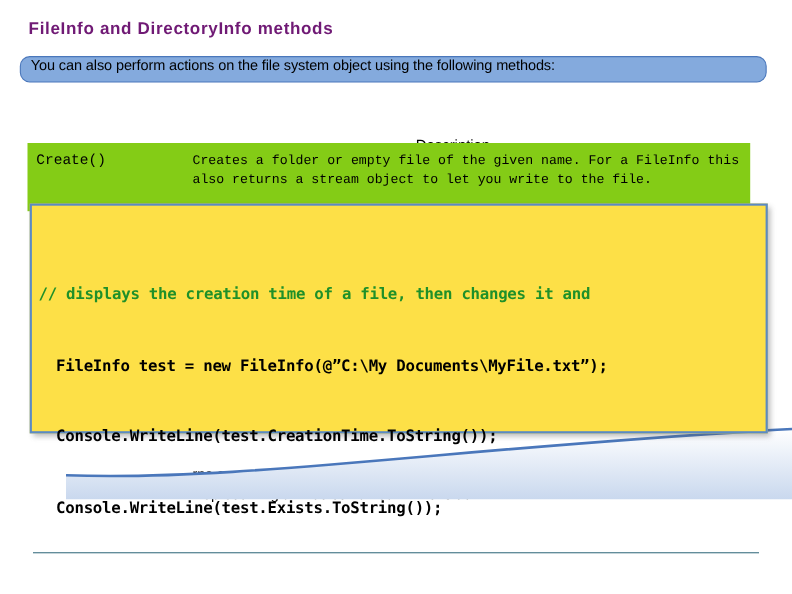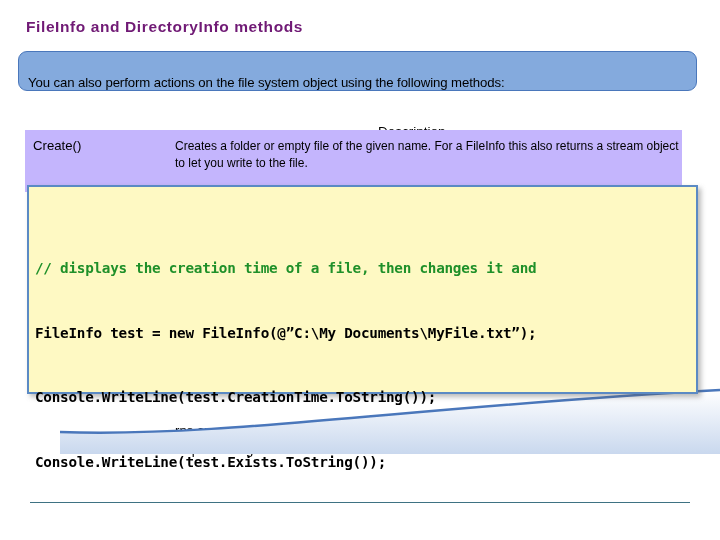--- a/index.html
+++ b/index.html
@@ -27,27 +27,27 @@
     color: #701a75;
     white-space: nowrap;
   }
 
   
   .callout {
     position: absolute;
     left: 18px;
     top: 51px;
     width: 679px;
-    height: 40px;
+    height: 24px;
     box-sizing: border-box;
     background: #84aadd;
     border: 1.3px solid #4a77bb;
     border-radius: 9px;
     display: flex;
-    align-items: flex-end;
+    align-items: flex-start;
   }
   .callout-text {
     padding-left: 9px;
     font-size: 13.2px;
     color: #000000;
     white-space: nowrap;
     letter-spacing: -0.1px;
   }
 
   
@@ -65,22 +65,23 @@
     position: absolute;
     font-size: 13.5px;
     color: #000000;
     white-space: nowrap;
   }
   .th-name { left: 48px; top: 0; margin-top: 29px; }
   .th-desc { left: 353px; top: 16px; text-align: right; }
 
   .table-row {
     position: relative;
-    background: #c4b5fd;
+    background: #84cc16;
     height: 62px;
+    font-family: Liberation Mono, monospace;
   }
   .cell-name {
     position: absolute;
     left: 8px;
     top: 8px;
     font-size: 13.2px;
     color: #000000;
     white-space: nowrap;
   }
   .cell-desc {
@@ -115,39 +116,39 @@
   }
 
   
   .code-panel {
     position: absolute;
     left: 27px;
     top: 185px;
     width: 671px;
     height: 209px;
     box-sizing: border-box;
-    background: #fef9c3;
+    background: #fde047;
     border: 2px solid #5b8ac4;
     box-shadow: 3px 3px 5px rgba(90,90,90,0.42);
   }
   .code-body {
     position: absolute;
     left: 6px;
     top: 28px;
     right: 2px;
     font-family: "DejaVu Sans Mono", monospace;
     font-size: 14.3px;
     line-height: 21.5px;
     white-space: pre;
     color: #000000;
     letter-spacing: -0.25px;
   }
   .code-line { display: block; }
   .code-comment { color: #1f9029; font-weight: bold; }
-  .code-plain { color: #000000; font-weight: bold; }
+  .code-plain { color: #000000; font-weight: bold; margin-left: 16px; }
 
   
   .bottom-rule {
     position: absolute;
     left: 30px;
     top: 502px;
     width: 660px;
     height: 0;
     border-top: 1.4px solid #3e7283;
   }

